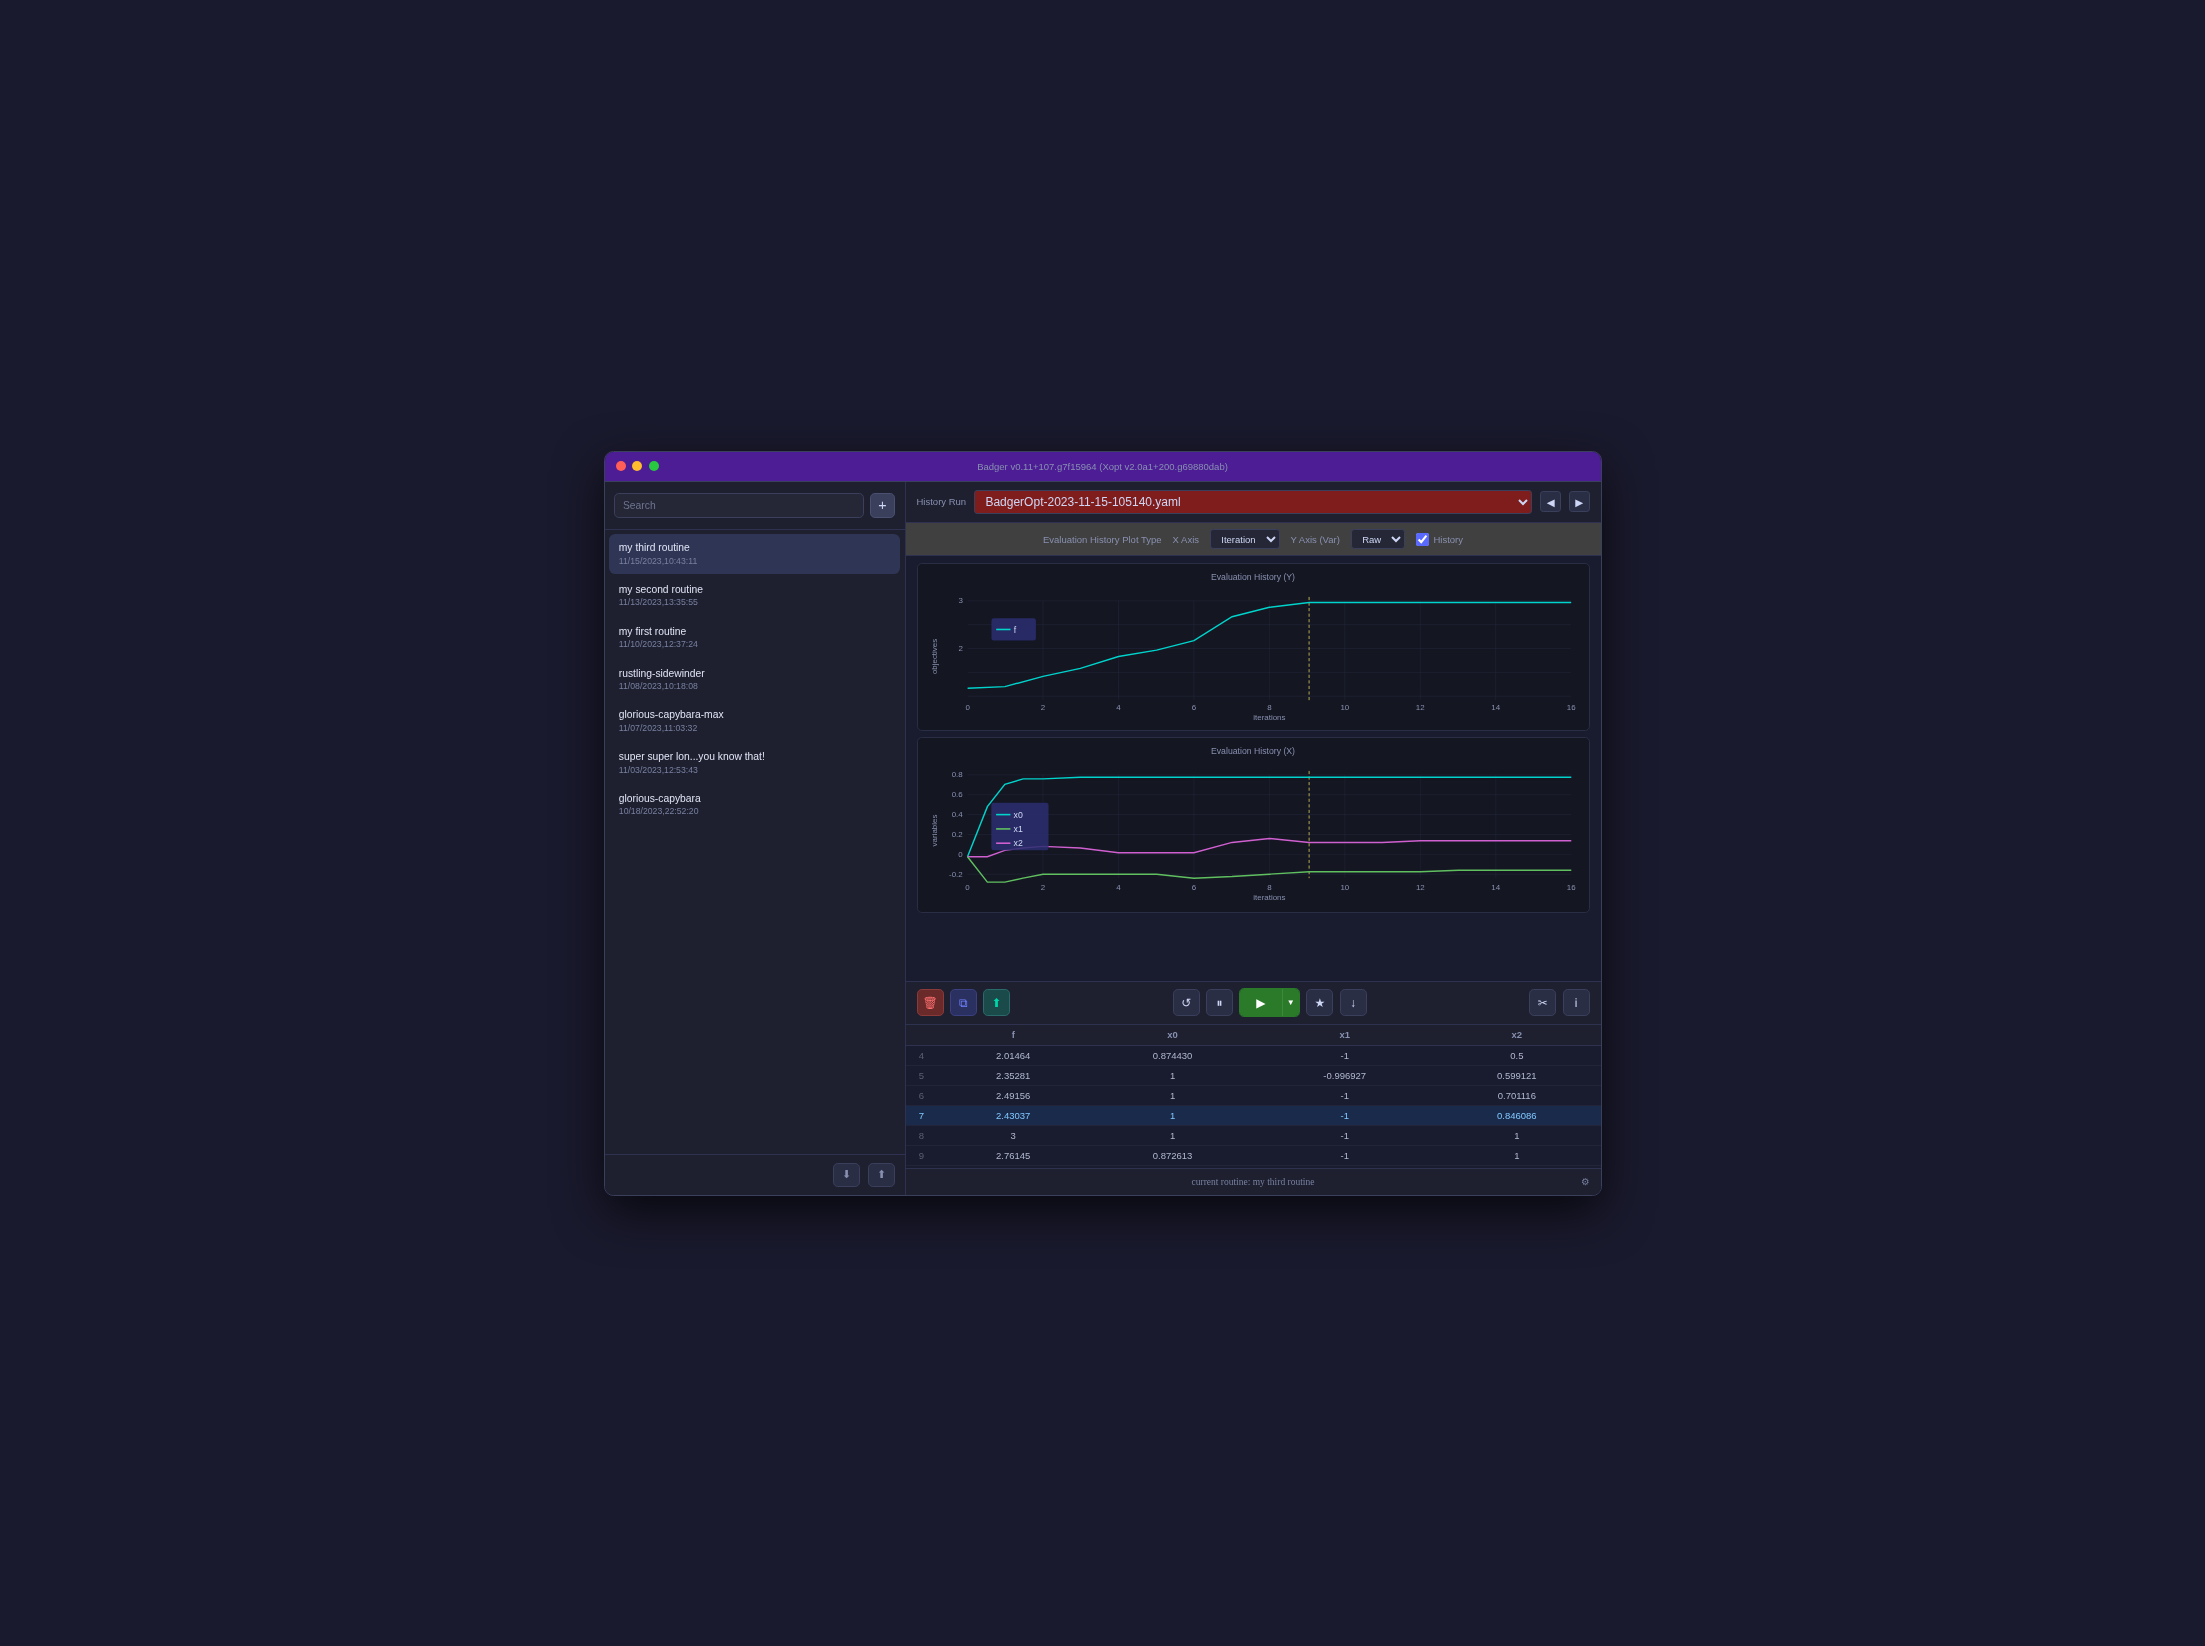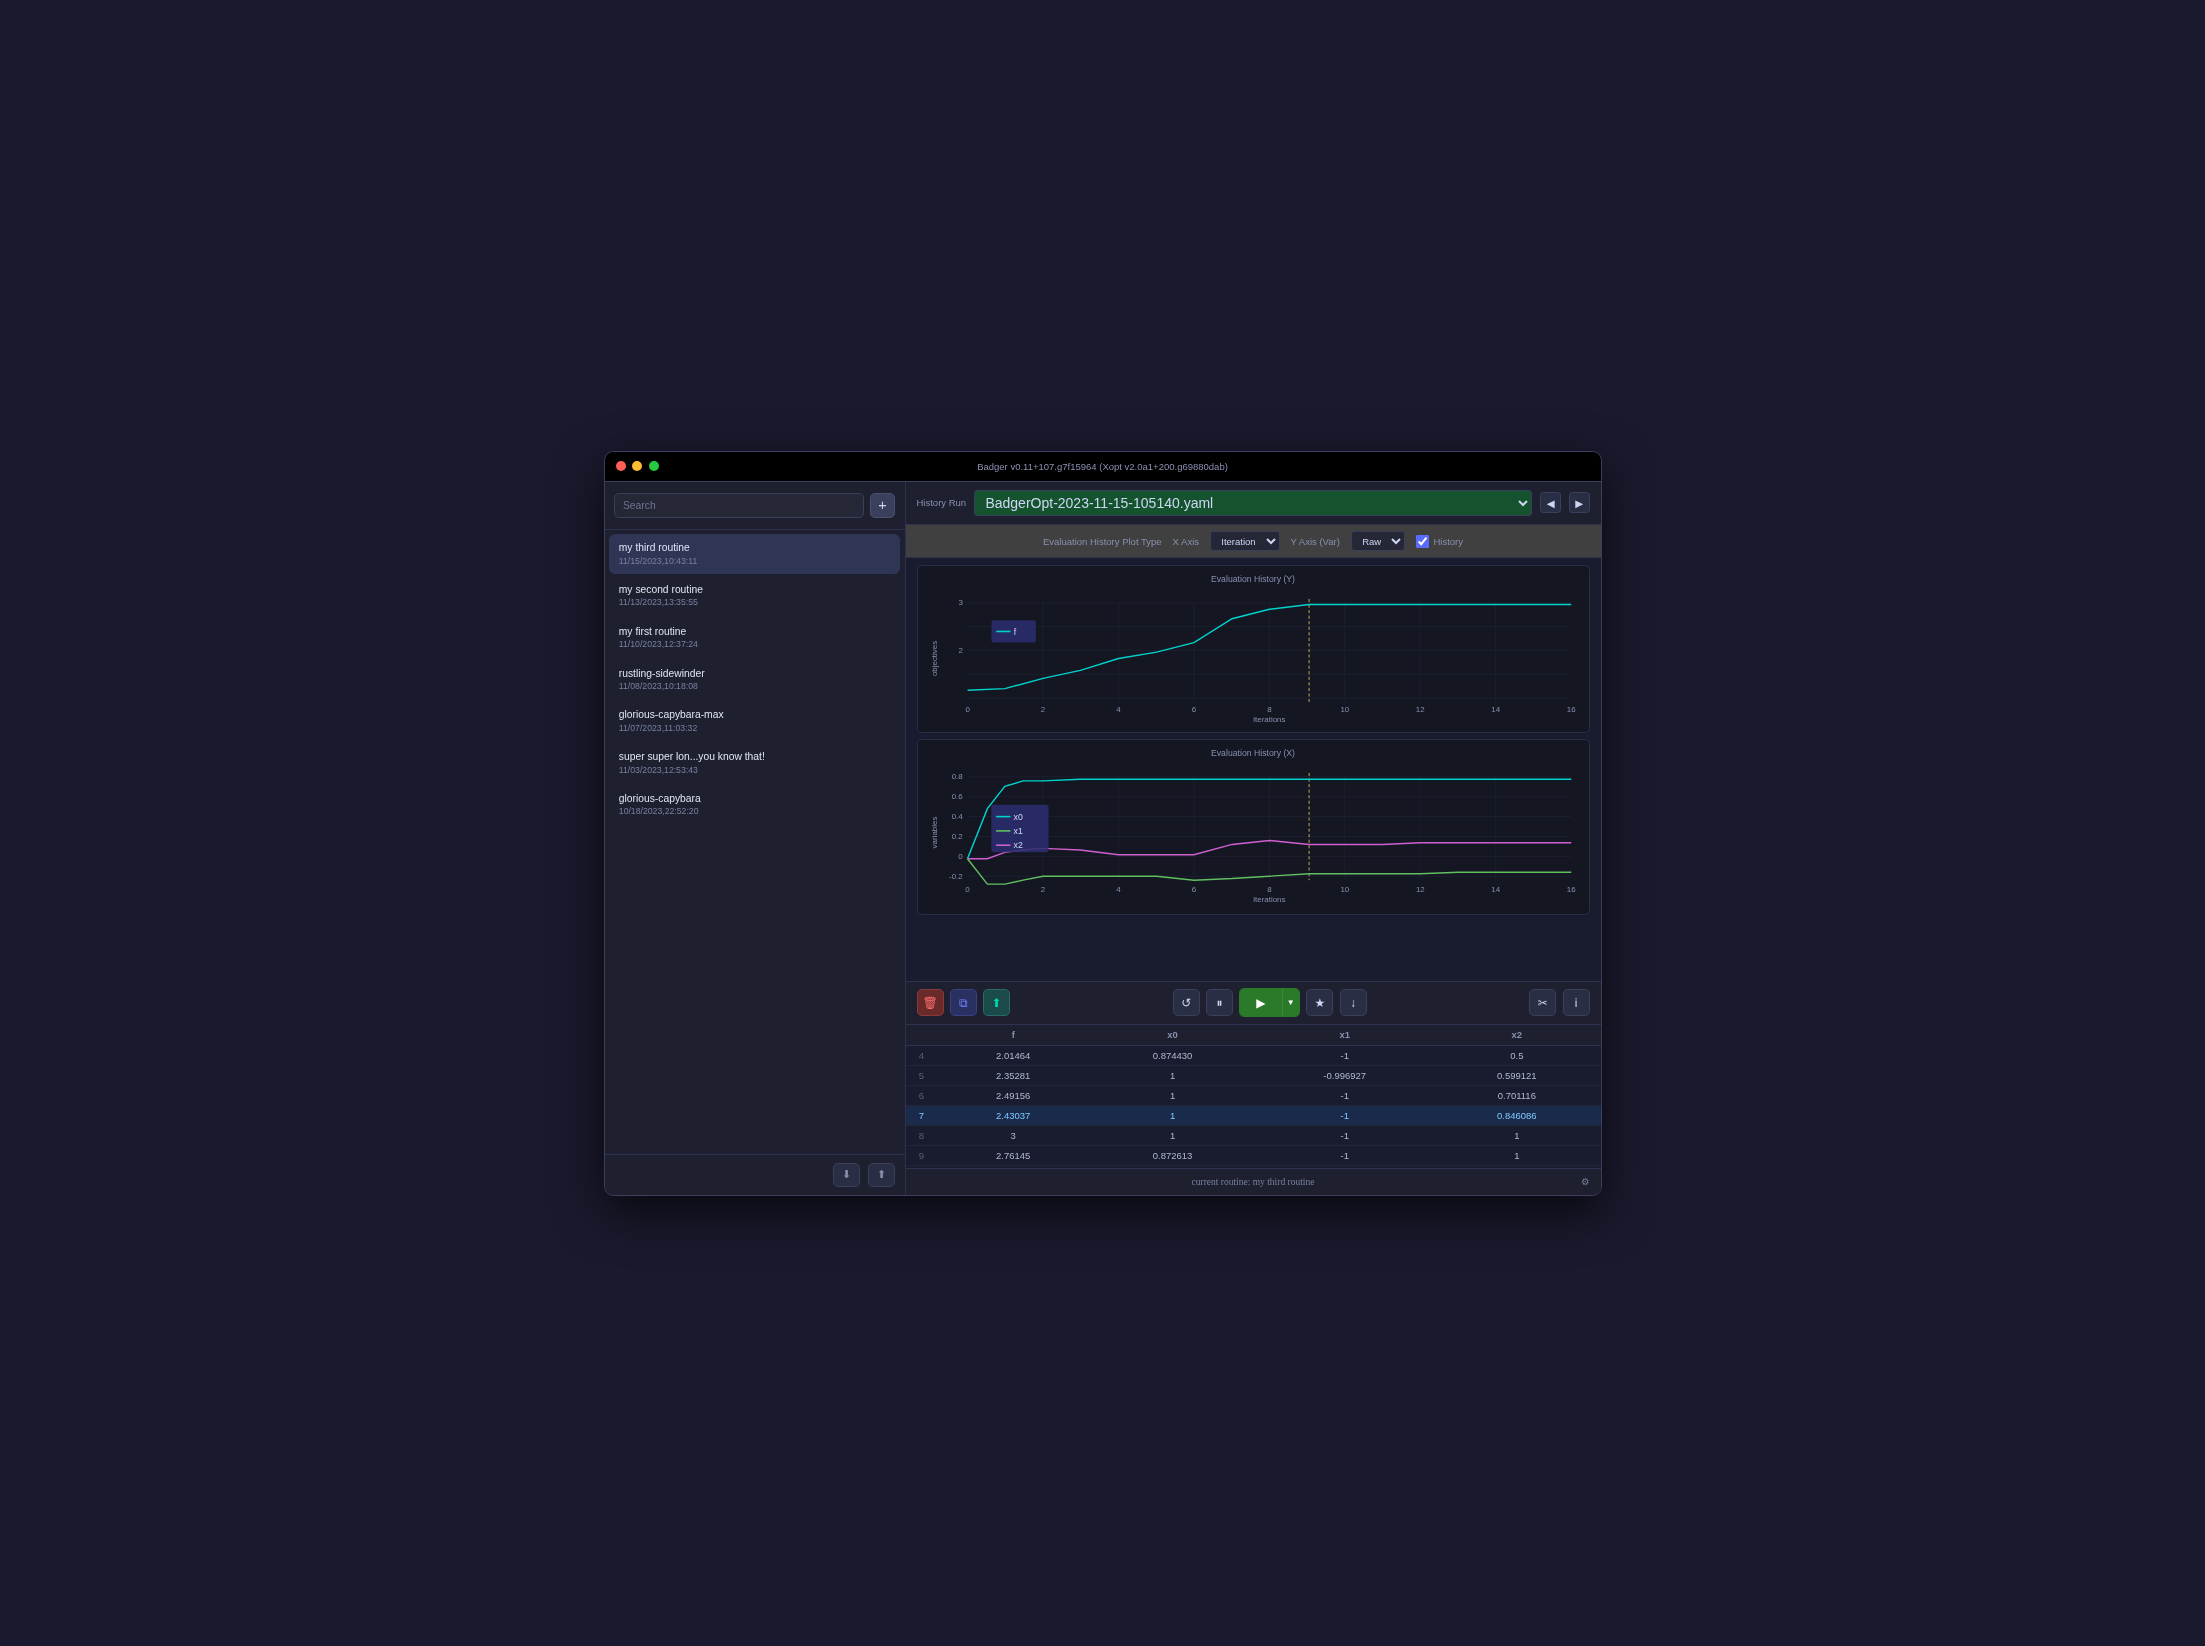--- a/index.html
+++ b/index.html
@@ -19,21 +19,21 @@
       height: 745px;
       background: #1e2030;
       border-radius: 9.5px;
       border: 0.8px solid #3a3f5c;
       box-shadow: 0 16px 48px rgba(0,0,0,0.7);
       display: flex;
       flex-direction: column;
       overflow: hidden;
     }
     .title-bar {
-      background: #000000;
+      background: #4c1d95;
       height: 30px;
       display: flex;
       align-items: center;
       justify-content: center;
       border-bottom: 0.8px solid #3a3f5c;
       position: relative;
       flex-shrink: 0;
     }
     .traffic-lights {
       position: absolute;
@@ -155,26 +155,26 @@
       padding: 8px 11px;
       border-bottom: 0.8px solid #2e3250;
       display: flex;
       align-items: center;
       gap: 8px;
       flex-shrink: 0;
     }
     .history-label { font-size: 9.5px; color: #8890b0; white-space: nowrap; }
     .history-select {
       flex: 1;
-      background: #14532d;
+      background: #7f1d1d;
       border: 0.8px solid #3a3f5c;
       border-radius: 3.2px;
       color: #cdd6f4;
       padding: 3.2px 6.3px;
-      font-size: 14px;
+      font-size: 12px;
       outline: none;
     }
     .nav-btn {
       background: #2a2e45;
       border: 0.8px solid #3a3f5c;
       border-radius: 3.2px;
       color: #cdd6f4;
       width: 20.6px;
       height: 20.6px;
       cursor: pointer;

